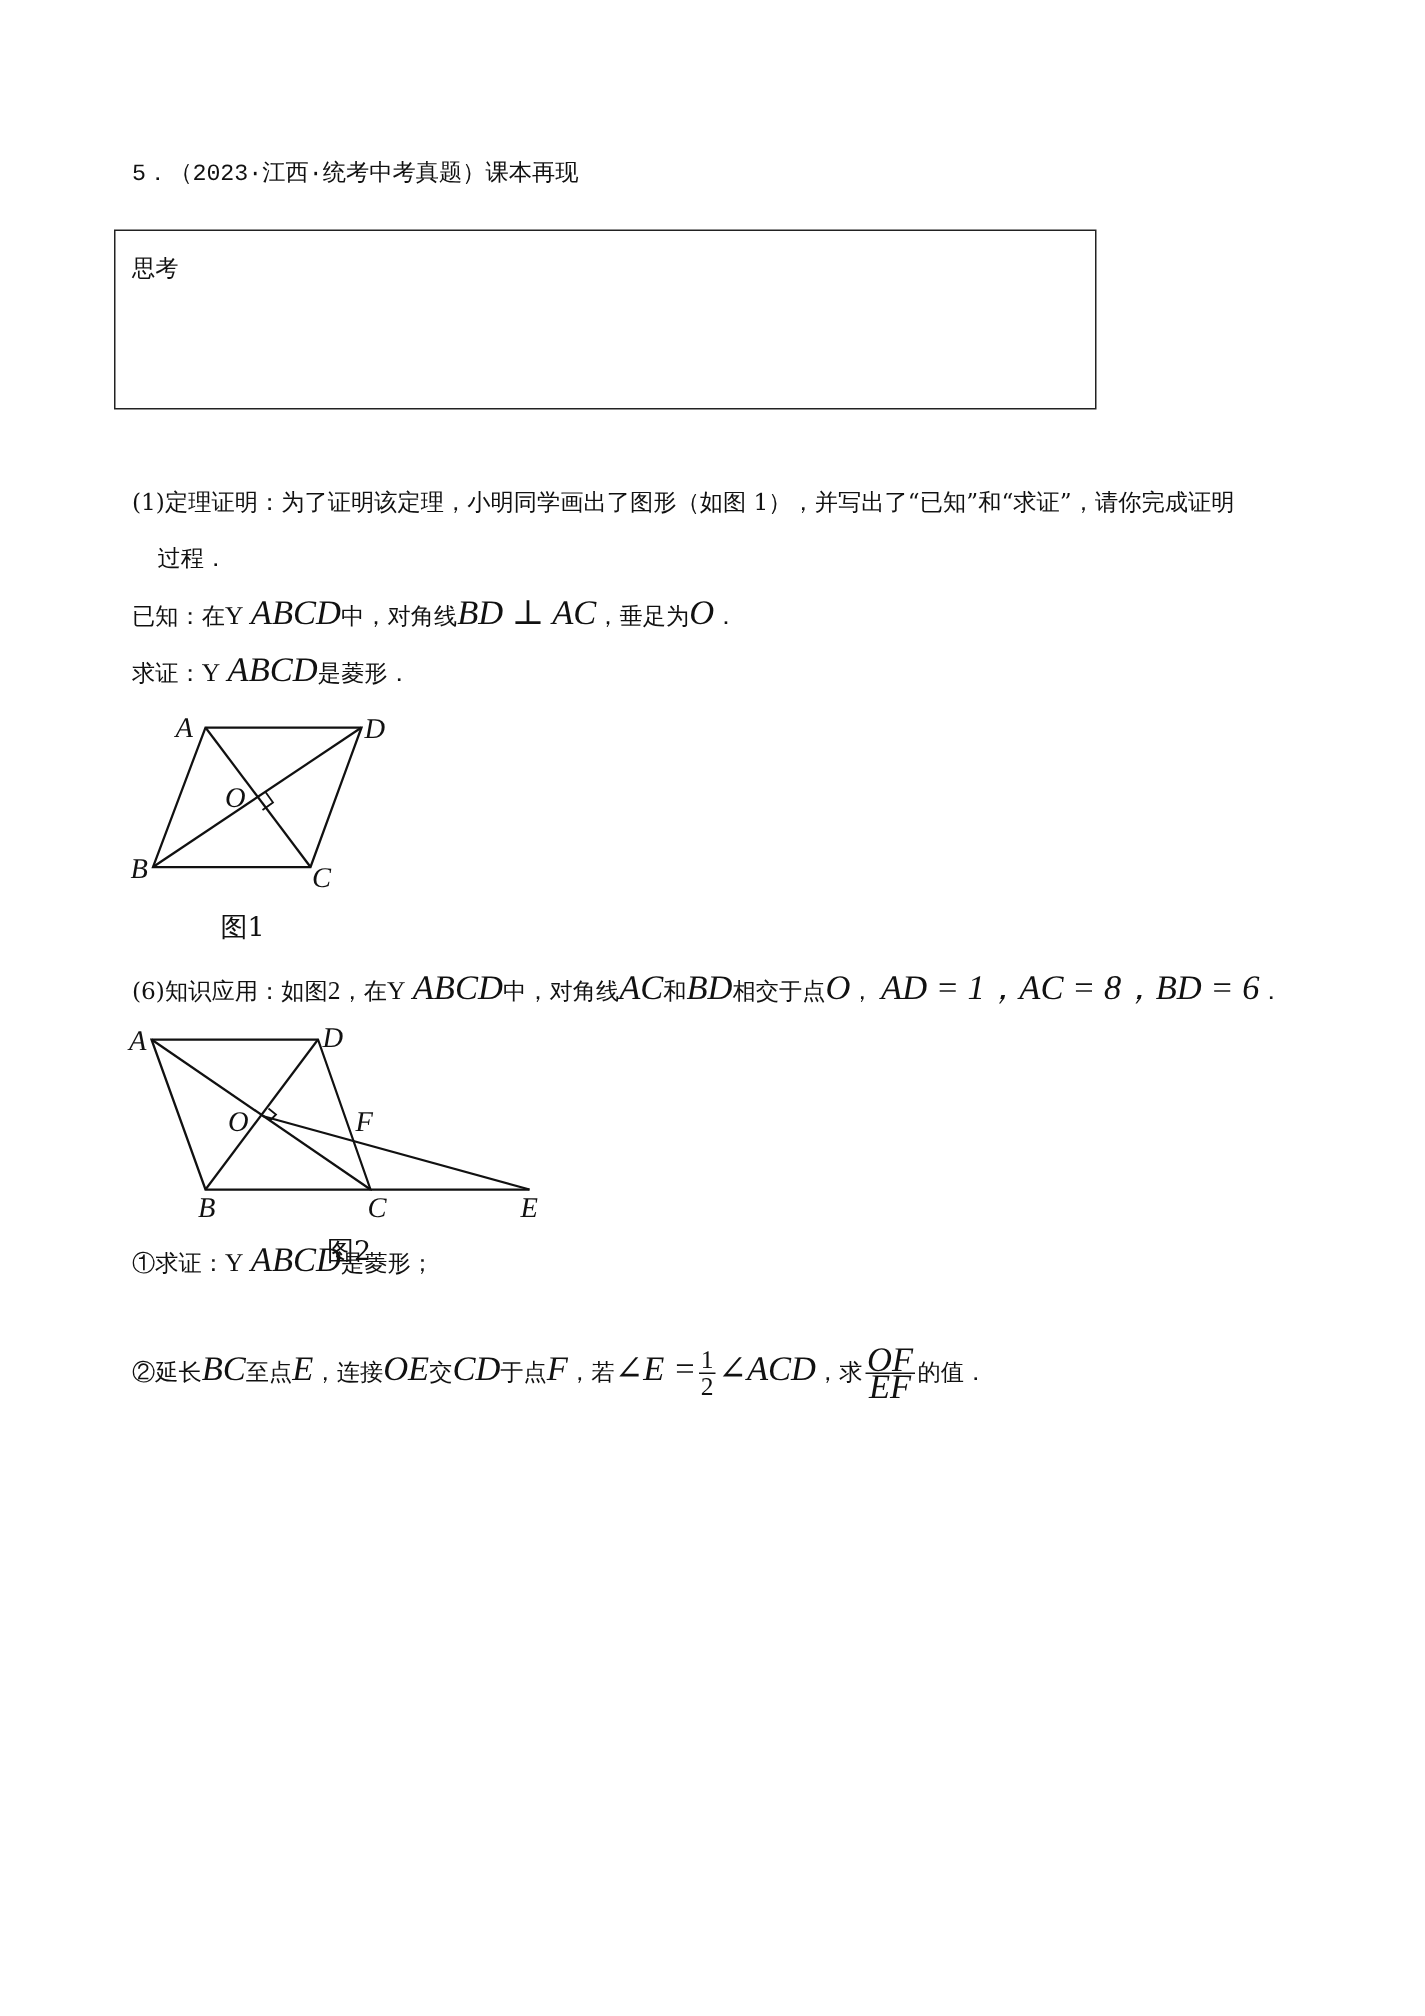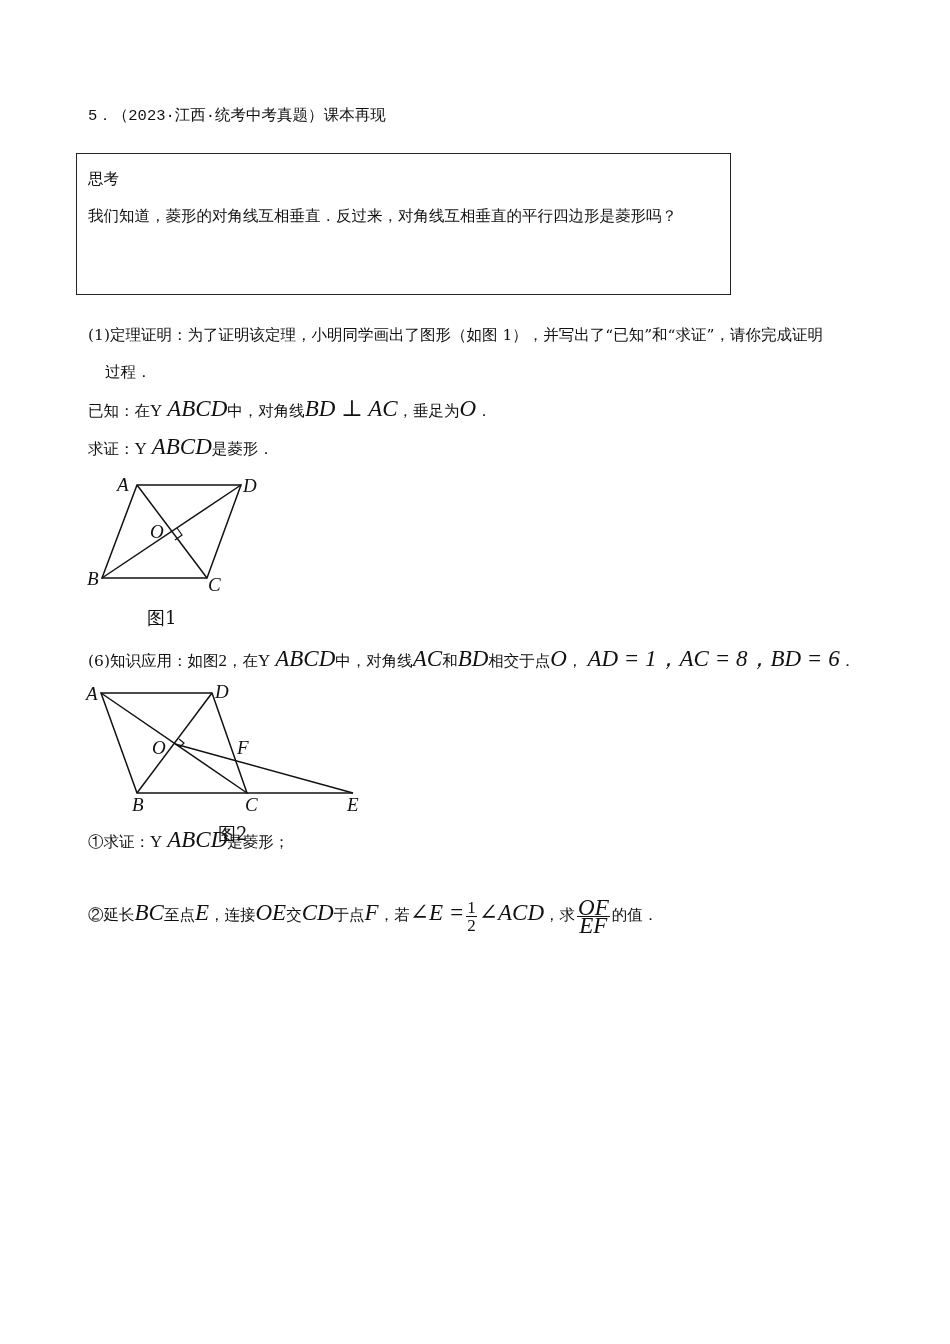--- a/index.html
+++ b/index.html
@@ -6,41 +6,40 @@
     body {
       width: 950px; height: 1344px; position: relative; overflow: hidden;
       font-family: "DejaVu Serif", "Liberation Serif", serif;
       color: #111;
       font-size: 15.5px;
     }
     .line { position: absolute; left: 88px; white-space: nowrap; line-height: 20px; }
     .it { font-family: "Liberation Serif", "DejaVu Serif", serif; font-style: italic; font-size: 23px; }
     .rm { font-family: "Liberation Serif", "DejaVu Serif", serif; font-size: 17px; }
     .box {
-      position: absolute; left: 76px; top: 153px; width: 655px; height: 142px;
+      position: absolute; left: 76px; top: 153px; width: 655px; height: 120px;
       border: 1.5px solid #222; box-sizing: border-box;
     }
     .box .bl { position: absolute; left: 11px; white-space: nowrap; line-height: 20px; }
     svg { position: absolute; left: 0; top: 0; overflow: visible; }
     svg text { font-family: "Liberation Serif", "DejaVu Serif", serif; font-style: italic; font-size: 19px; fill: #111; }
     svg text.cap { font-style: normal; font-family: "DejaVu Serif", serif; font-size: 18px; }
     .frac { display: inline-block; vertical-align: middle; text-align: center; margin: 0 2px; }
     .frac span { display: block; line-height: 17px; }
     .frac .num { border-bottom: 1px solid #111; padding: 0 1px; }
   </style>
 </head>
 <body>
 
 <div class="line" style="top:106px;font-family:Liberation Mono, monospace;">
   <span>5</span><span>．</span><span>（2023·江西·统考中考真题）</span><span>课本再现</span>
 </div>
 
 <div class="box">
   <div class="bl" style="top:15px;">思考</div>
-  <div class="bl" style="top:52px;">我们知道，菱形的对角线互相垂直．反过来，对角线互相垂直的平行四边形是菱形吗？</div>
 </div>
 
 <div class="line" style="top:325px;">(1)定理证明：为了证明该定理，小明同学画出了图形（如图 1），并写出了“已知”和“求证”，请你完成证明</div>
 <div class="line" style="top:362px;margin-left:17px;">过程．</div>
 
 <div class="line" style="top:399px;">
   <span>已知：在</span><span class="rm">Y</span>&nbsp;<span class="it">ABCD</span><span>中，对角线</span><span class="it">BD ⊥ AC</span><span>，垂足为</span><span class="it">O</span><span>．</span>
 </div>
 
 <div class="line" style="top:437px;">

